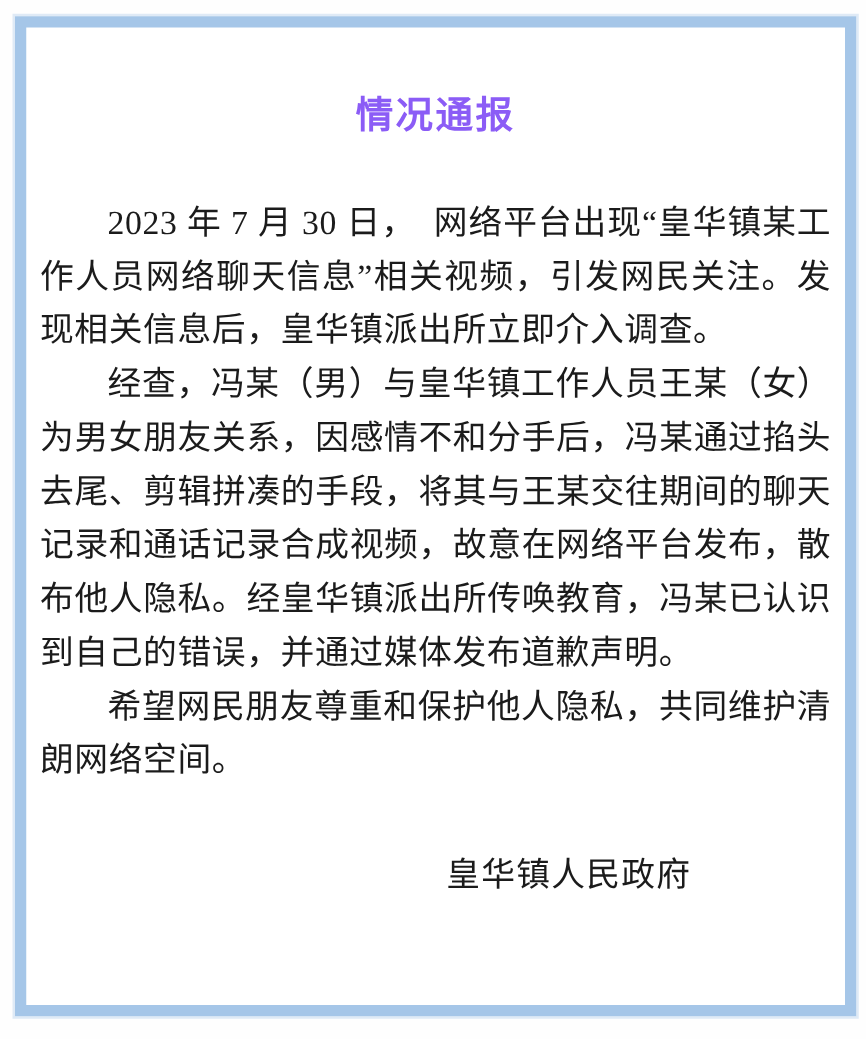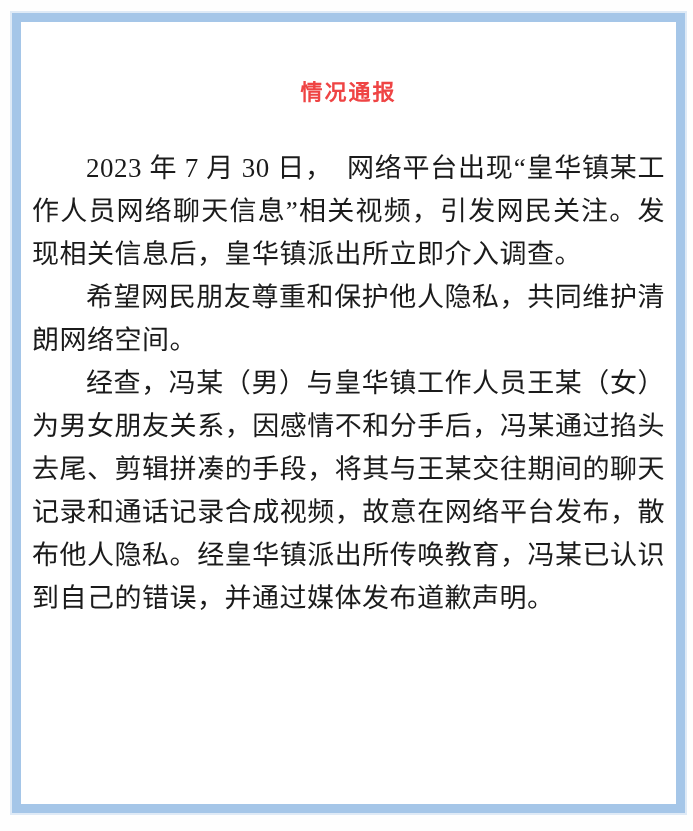--- a/index.html
+++ b/index.html
@@ -35,27 +35,27 @@
     position: absolute;
     inset: 9px 2px;
     padding: 0 9px;
     box-sizing: border-box;
   }
   .title {
     margin: 42px 0 0 0;
     text-align: center;
     font-family: "Liberation Sans", "DejaVu Sans", sans-serif;
     font-weight: 700;
-    font-size: 22px;
+    font-size: 30px;
     line-height: 40px;
     letter-spacing: 2px;
-    color: #ef4444;
+    color: #8b5cf6;
   }
   .body-text {
-    margin-top: 34px;
+    margin-top: 44px;
   }
   .body-text p {
     margin: 0;
     font-size: 27px;
     line-height: 43px;
     text-align: justify;
     text-indent: 2em;
     letter-spacing: 0.5px;
   }
   .signature-block {
@@ -80,22 +80,23 @@
 <body>
 
 <div class="page">
   <div class="frame">
     <div class="content">
 
       <h1 class="title">情况通报</h1>
 
       <div class="body-text">
         <p>2023 年 7 月 30 日，　网络平台出现“皇华镇某工作人员网络聊天信息”相关视频，引发网民关注。发现相关信息后，皇华镇派出所立即介入调查。</p>
+        <p>经查，冯某（男）与皇华镇工作人员王某（女）为男女朋友关系，因感情不和分手后，冯某通过掐头去尾、剪辑拼凑的手段，将其与王某交往期间的聊天记录和通话记录合成视频，故意在网络平台发布，散布他人隐私。经皇华镇派出所传唤教育，冯某已认识到自己的错误，并通过媒体发布道歉声明。</p>
         <p>希望网民朋友尊重和保护他人隐私，共同维护清朗网络空间。</p>
-        <p>经查，冯某（男）与皇华镇工作人员王某（女）为男女朋友关系，因感情不和分手后，冯某通过掐头去尾、剪辑拼凑的手段，将其与王某交往期间的聊天记录和通话记录合成视频，故意在网络平台发布，散布他人隐私。经皇华镇派出所传唤教育，冯某已认识到自己的错误，并通过媒体发布道歉声明。</p>
       </div>
 
       <div class="signature-block">
+        <div class="issuer">皇华镇人民政府</div>
       </div>
 
     </div>
   </div>
 </div>
 
 </body></html>

